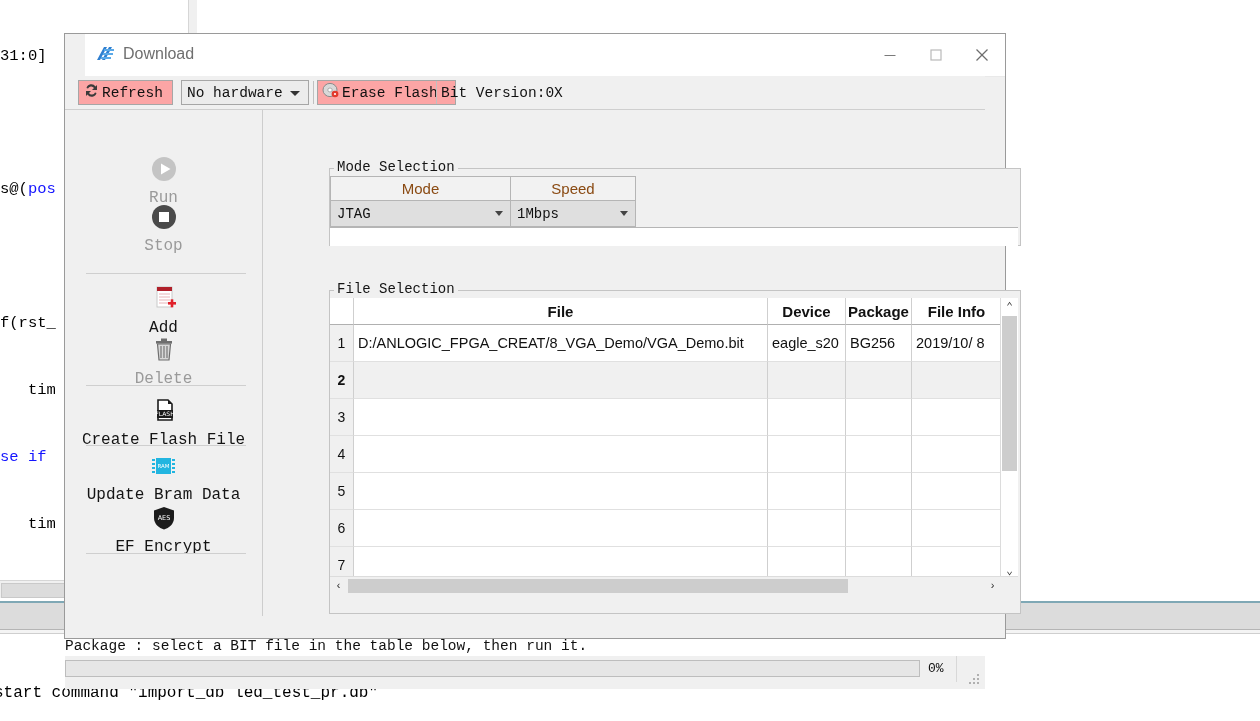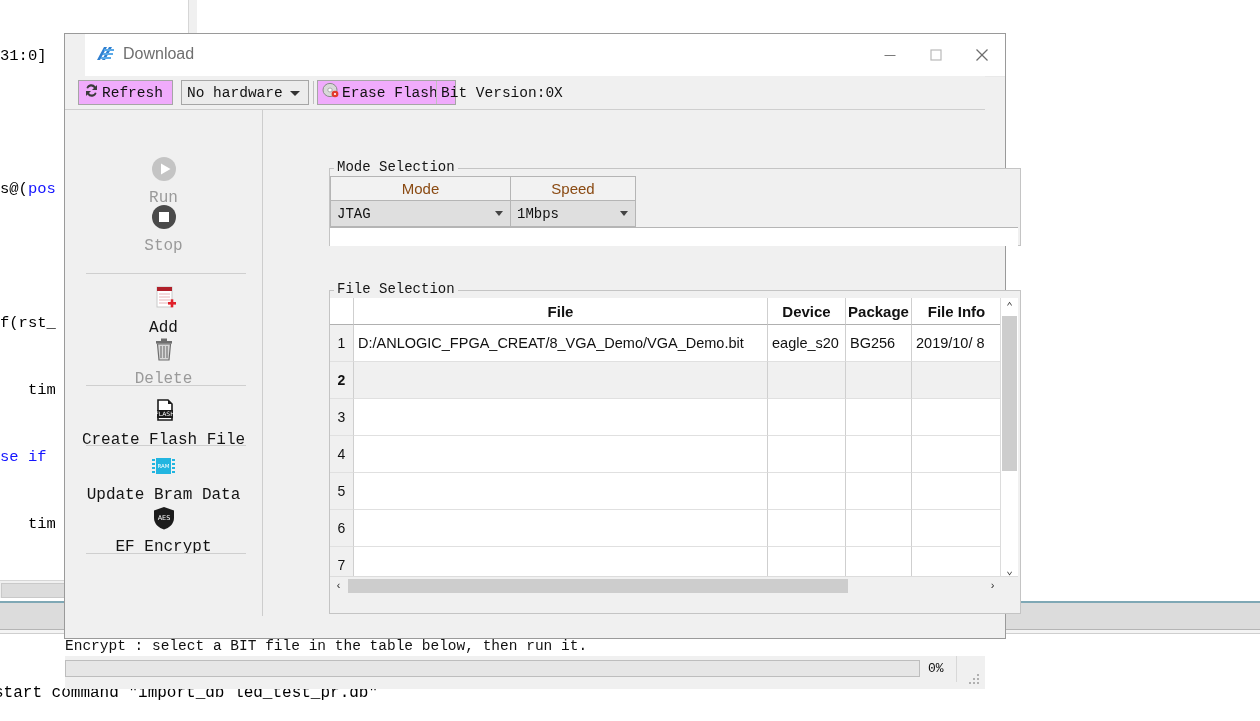--- a/index.html
+++ b/index.html
@@ -44,21 +44,21 @@
   .titlebar{height:42px;background:#ffffff;position:relative;border-bottom:1px solid #e9e9e9;}
   .title-icon{position:absolute;left:11px;top:12px;width:19px;height:18px;}
   .title-text{position:absolute;left:38px;top:11px;font-family:"Liberation Sans","DejaVu Sans",sans-serif;font-size:16px;color:#6f6f6f;}
   .win-btn{position:absolute;top:0;width:46px;height:42px;cursor:default;}
   .win-btn svg{position:absolute;left:50%;top:50%;transform:translate(-50%,-50%);}
   #btn-min{right:92px;} #btn-max{right:46px;} #btn-close{right:0;}
 
   
   .toolbar{position:absolute;left:0;top:42px;width:920px;height:33px;background:#f0f0f0;border-bottom:1px solid #cfcfcf;}
   .tb-btn{
-    position:absolute;top:4px;height:25px;background:#f0abfc;border:1px solid #a6a6a6;
+    position:absolute;top:4px;height:25px;background:#fca5a5;border:1px solid #a6a6a6;
     display:flex;align-items:center;gap:2px;padding:0 4px;box-sizing:border-box;
     font-family:"Liberation Mono","DejaVu Sans Mono",monospace;font-size:14.5px;color:#111;
   }
   #tb-refresh{left:13px;width:95px;}
   #tb-erase{left:252px;width:139px;text-align:right;}
   .tb-sep{position:absolute;top:5px;width:1px;height:23px;background:#c0c0c0;}
   .combo{
     position:absolute;left:116px;top:4px;width:128px;height:25px;background:#ececec;border:1px solid #a6a6a6;
     box-sizing:border-box;font-family:"Liberation Mono","DejaVu Sans Mono",monospace;font-size:14.5px;
     display:flex;align-items:center;padding-left:5px;color:#111;
@@ -476,21 +476,21 @@
         </div>
 
         <div class="hscroll">
           <div class="lf">‹</div>
           <div class="hthumb"></div>
           <div class="rt">›</div>
         </div>
       </div>
     </div>
 
-    <div class="status-text">Encrypt : select a BIT file in the table below, then run it.</div>
+    <div class="status-text">Package : select a BIT file in the table below, then run it.</div>
 
     <div class="statusbar">
       <div class="progress"></div>
       <span class="pct">0%</span>
       <div class="sb-divider"></div>
       <div class="grip">
         <i style="left:8px;top:0;"></i>
         <i style="left:4px;top:4px;"></i>
           <i style="left:8px;top:4px;"></i>
         <i style="left:0px;top:8px;"></i>

